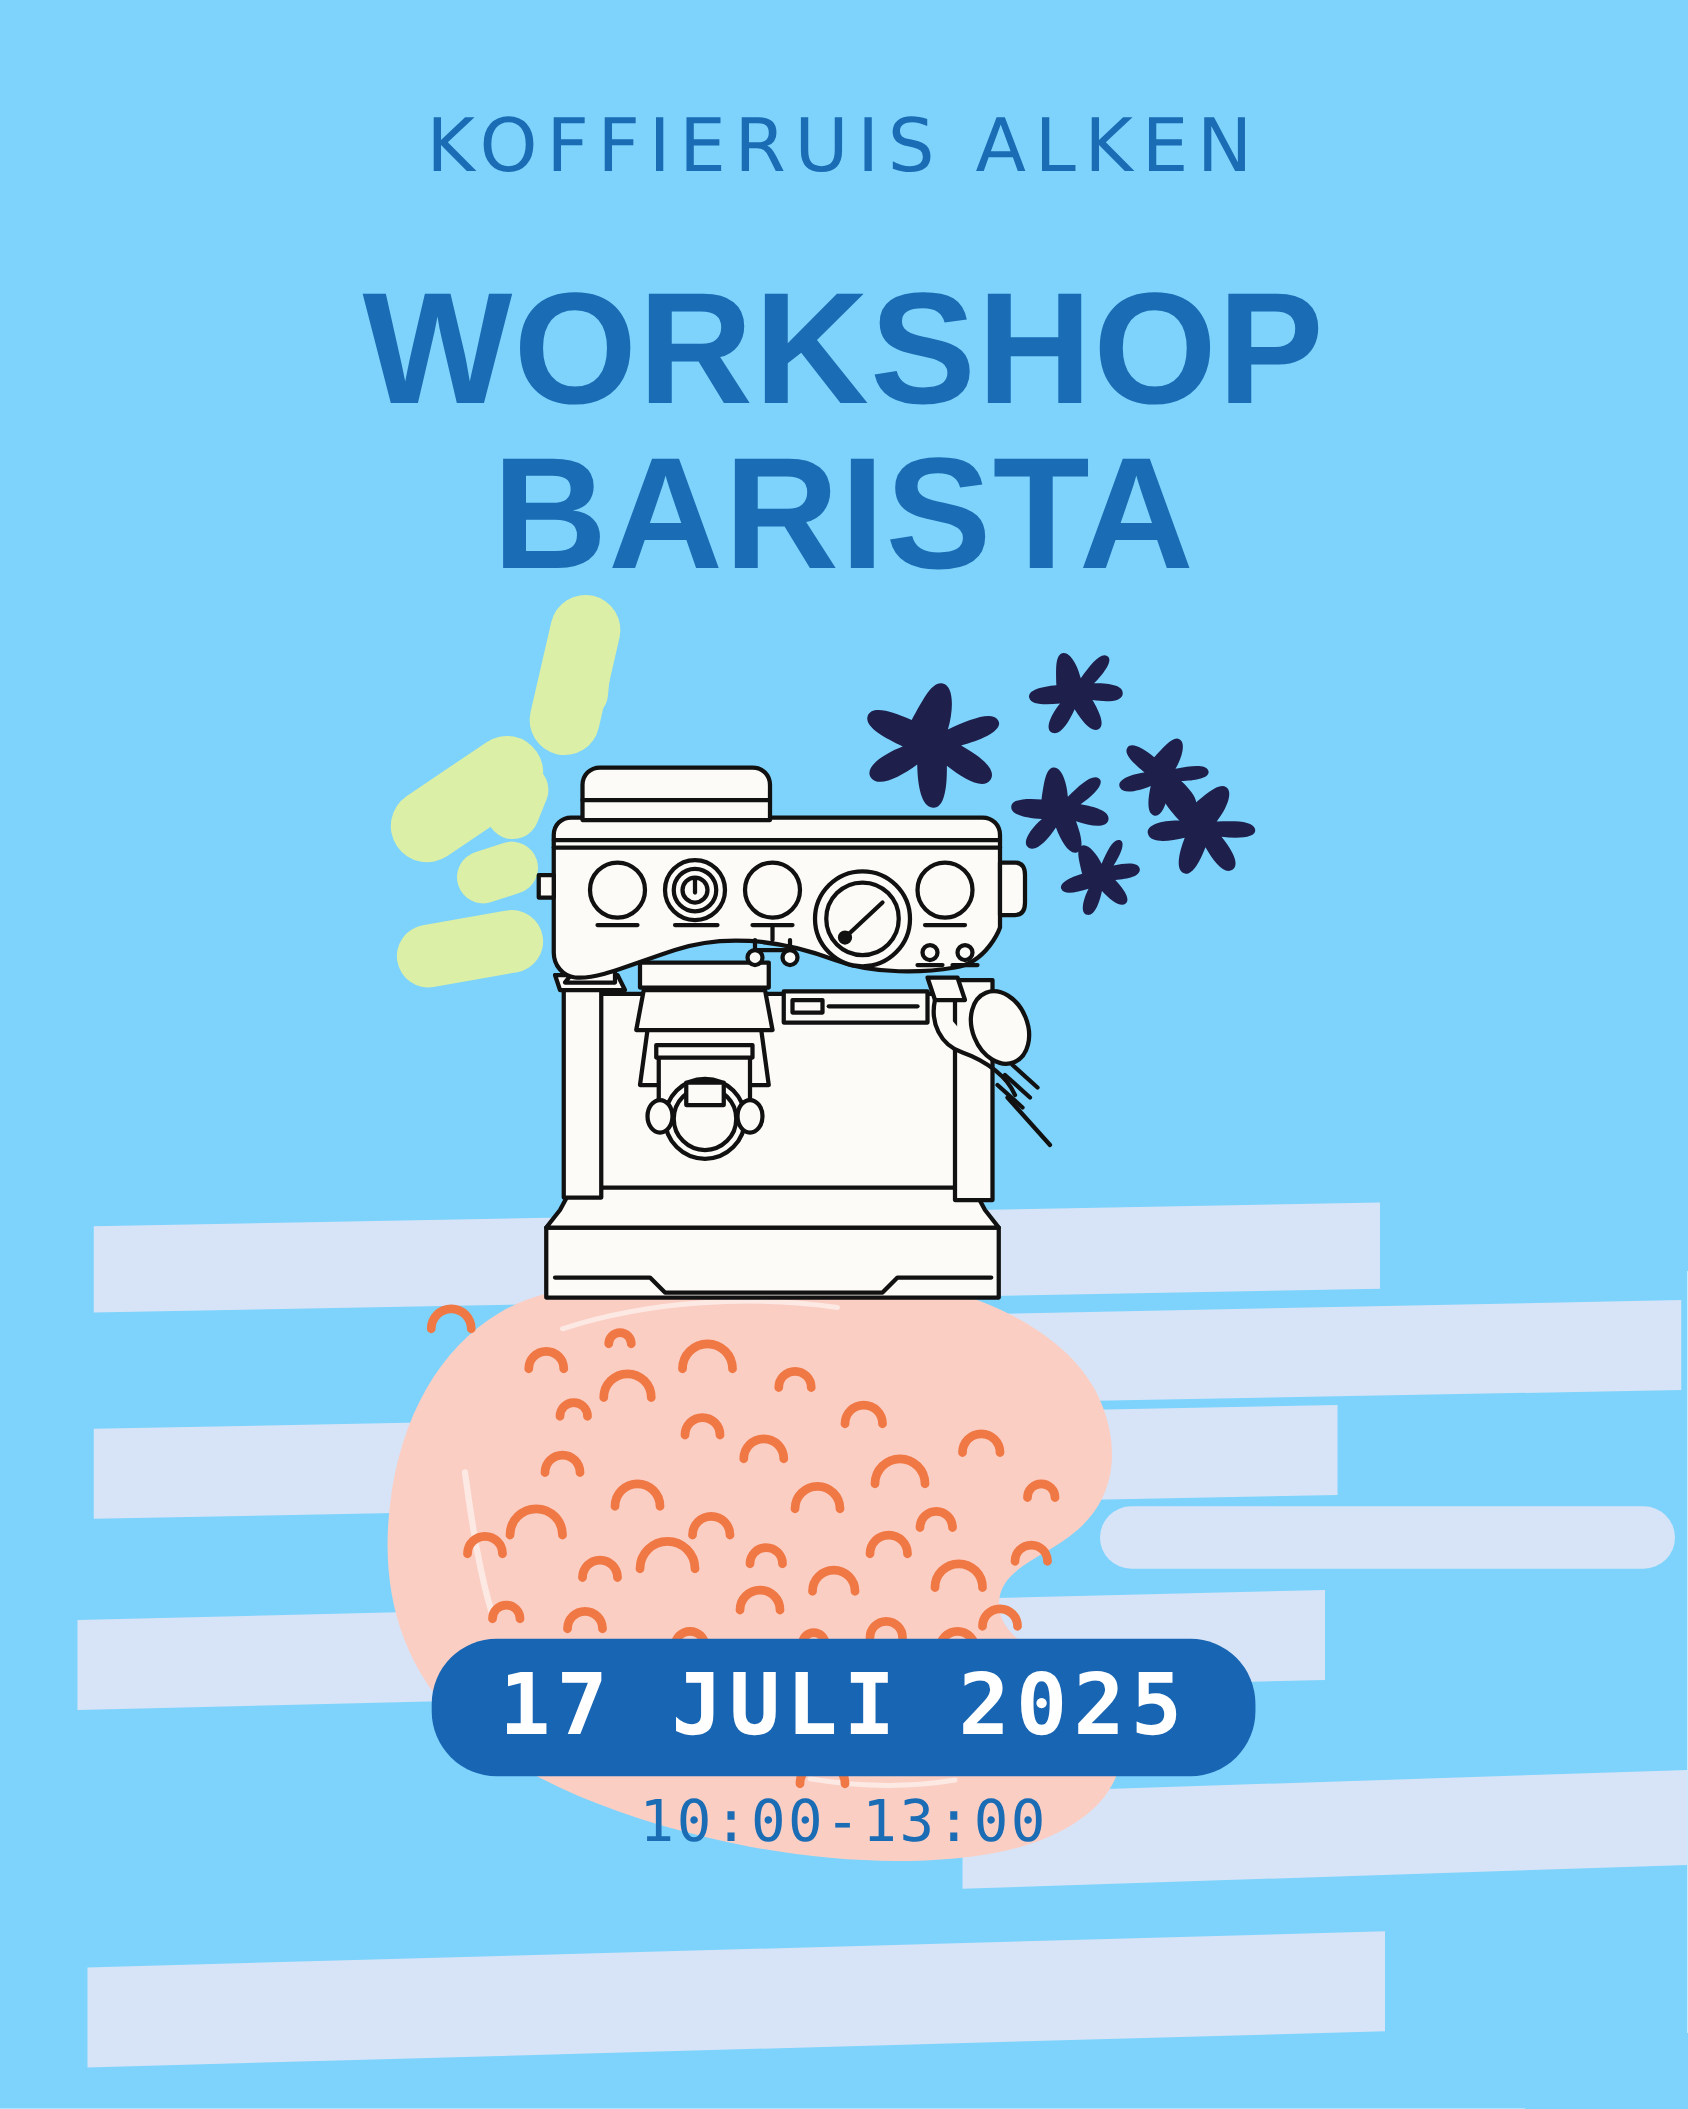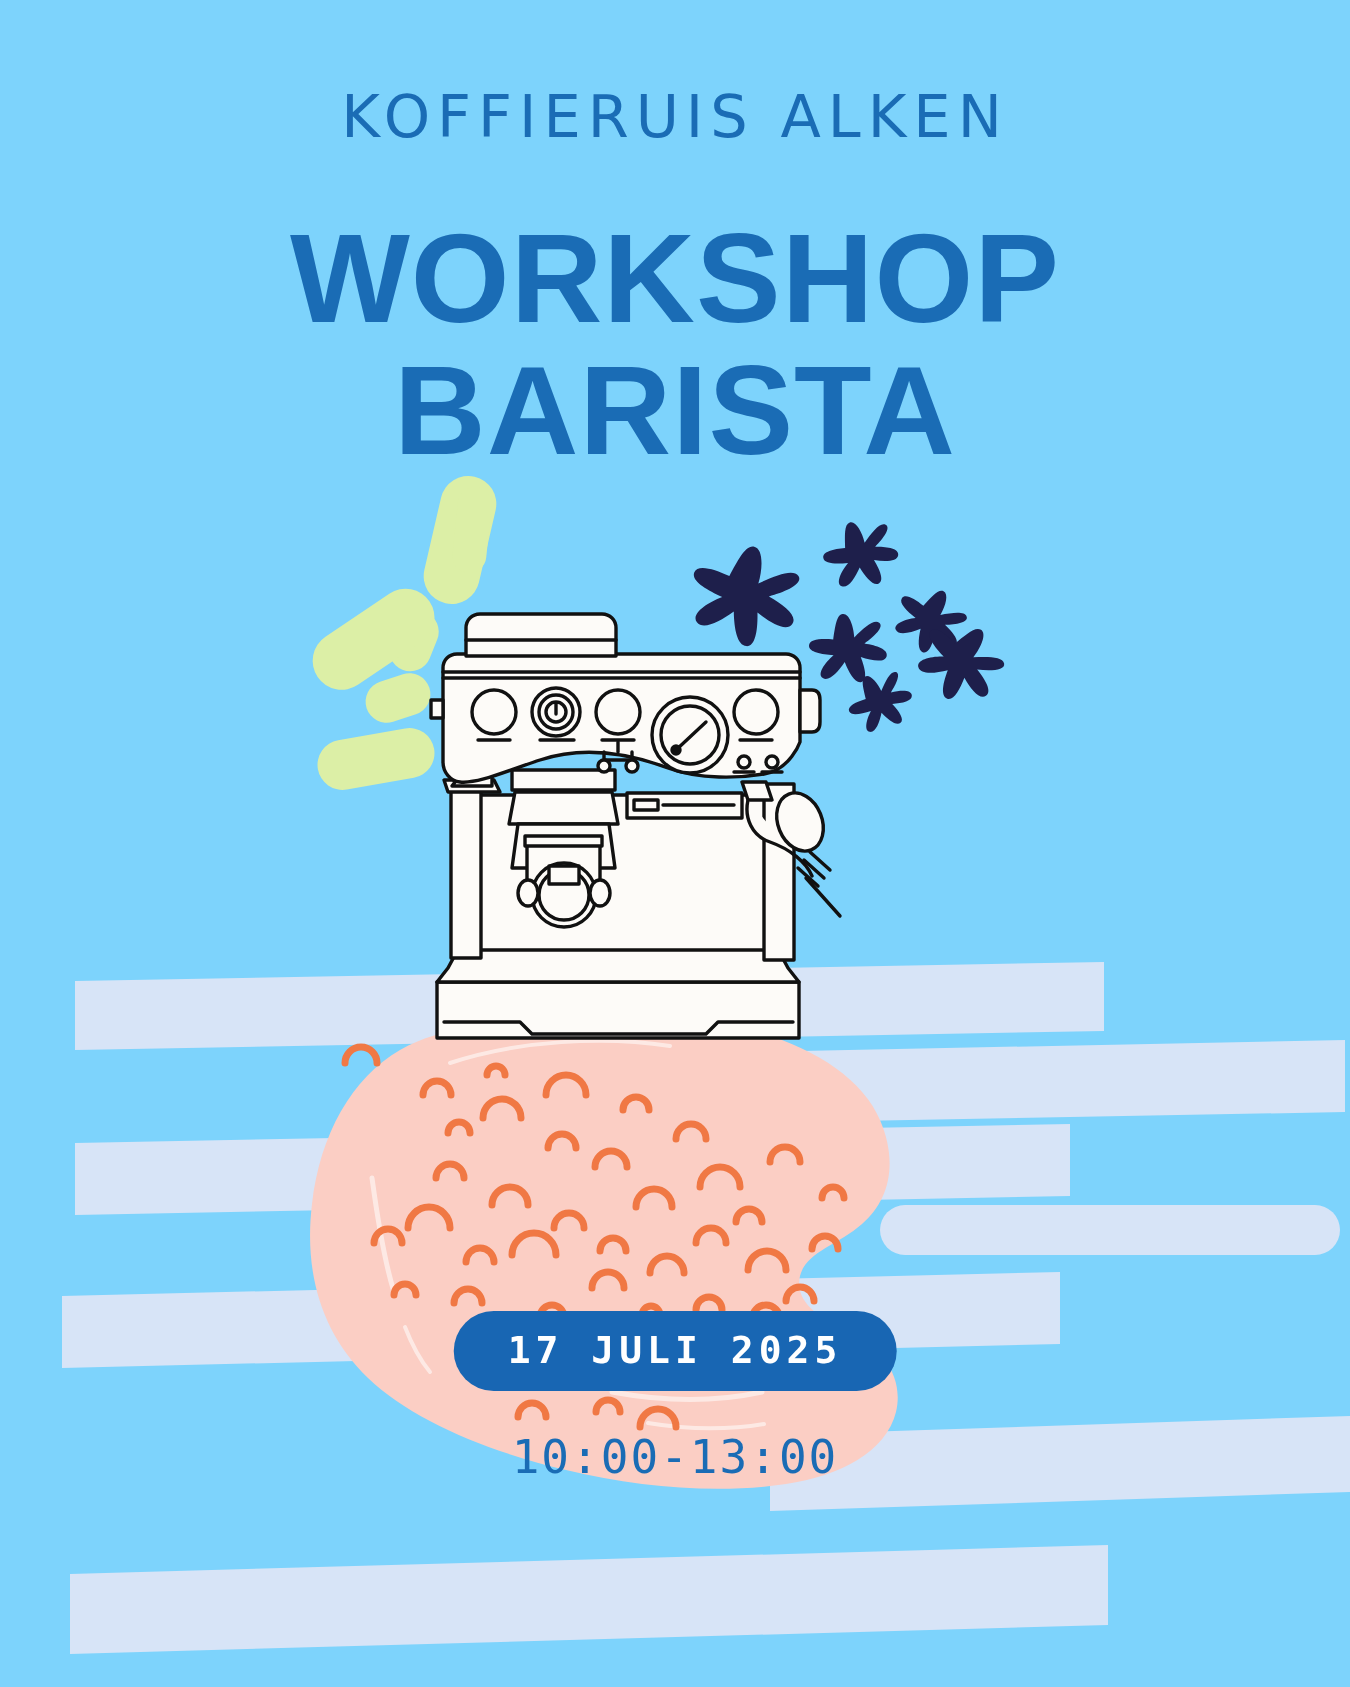--- a/index.html
+++ b/index.html
@@ -80,21 +80,21 @@
     position: absolute;
     left: 50%;
     transform: translateX(-50%);
     top: 1311px;
     background: #1866b3;
     color: #ffffff;
     border-radius: 52px;
     padding: 20px 54px 22px 54px;
     font-family: "DejaVu Sans Mono", monospace;
     font-weight: 700;
-    font-size: 38px;
+    font-size: 68px;
     letter-spacing: 5px;
     white-space: nowrap;
     line-height: 1;
   }
 
   .time {
     position: absolute;
     left: 50%;
     transform: translateX(-50%);
     top: 1434px;

